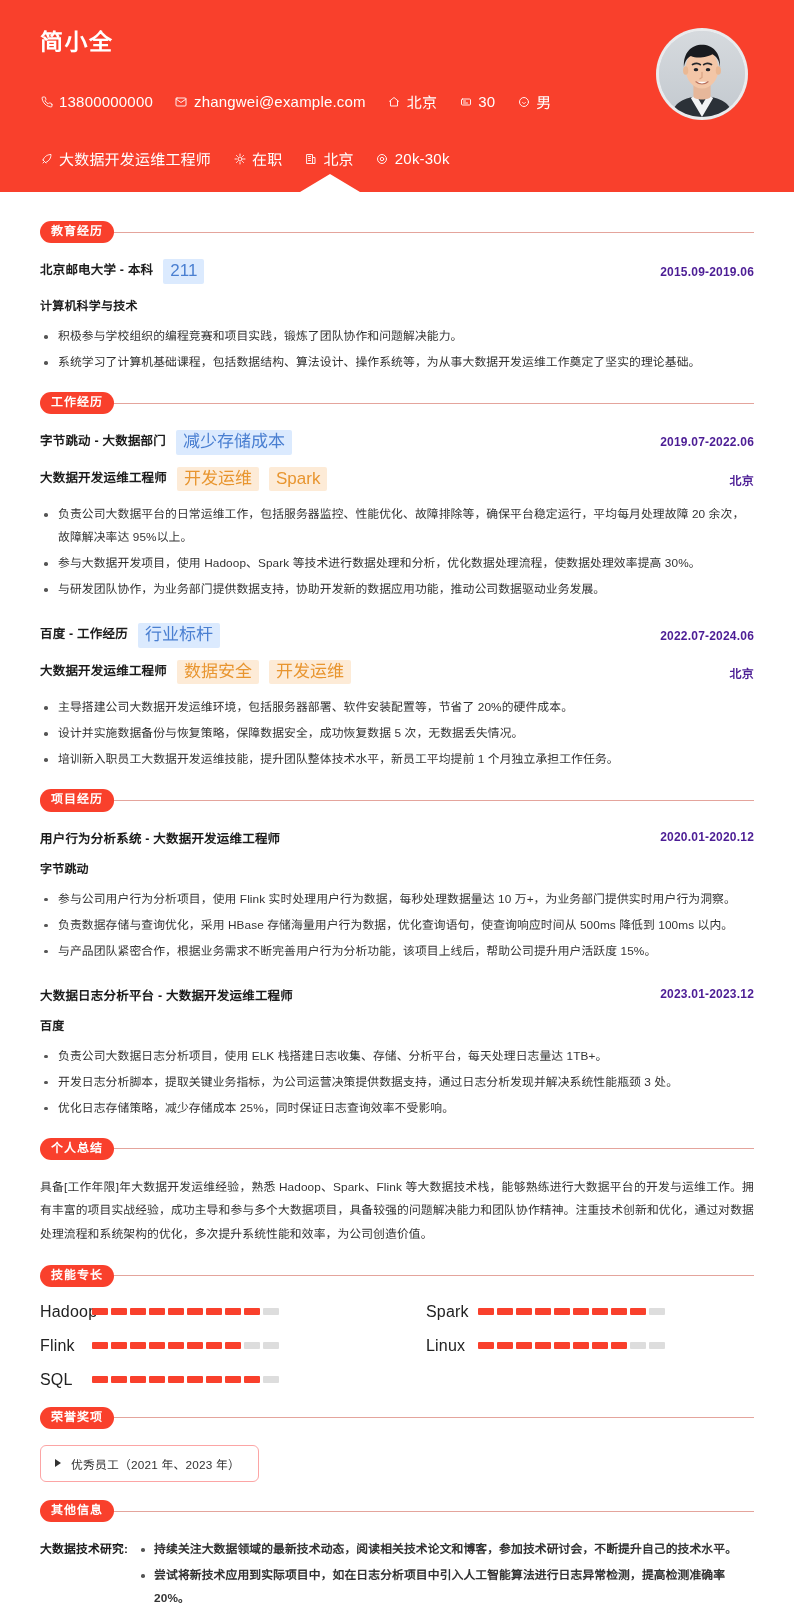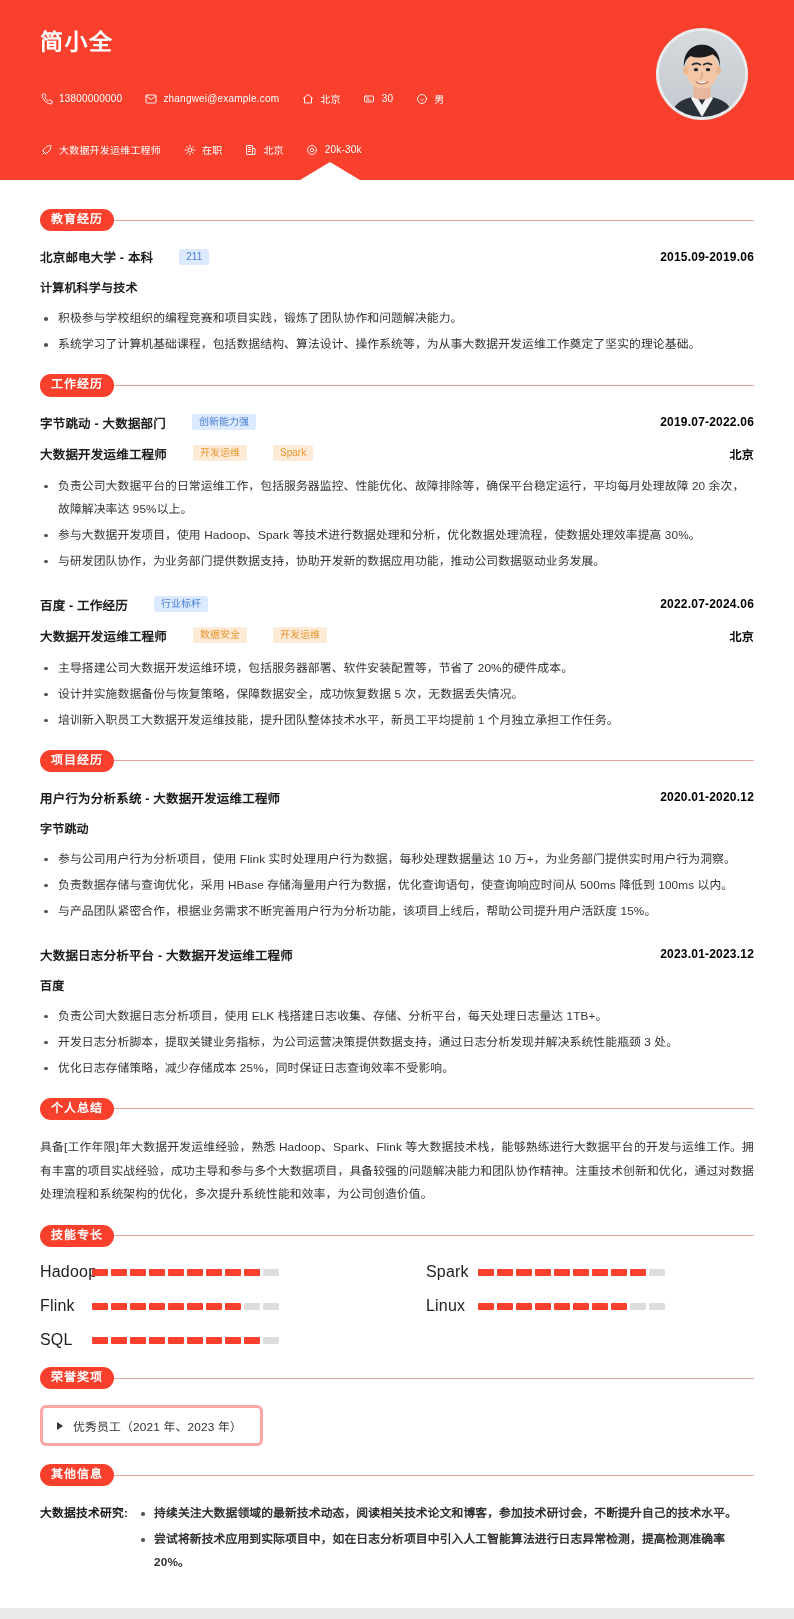--- a/index.html
+++ b/index.html
@@ -36,21 +36,21 @@
     font-weight: bold;
     letter-spacing: 1.5px;
     margin-bottom: 22px;
     line-height: 1.1;
   }
   .meta-row {
     display: flex;
     flex-wrap: wrap;
     align-items: center;
     margin-bottom: 13px;
-    font-size: 10px;
+    font-size: 15px;
     margin-top: 36px;
   }
   .meta-row:last-child { margin-bottom: 0; }
   .meta-item {
     display: flex;
     align-items: center;
     margin-right: 22px;
     white-space: nowrap;
   }
   .meta-ico {
@@ -126,43 +126,42 @@
   .entry:last-child { margin-bottom: 0; }
 
   .row {
     display: flex;
     align-items: center;
     justify-content: space-between;
     margin-bottom: 12px;
   }
   .row-left {
     display: flex;
-    align-items: center;
+    align-items: flex-start;
     flex-wrap: wrap;
     min-width: 0;
-    gap: 16px;
   }
   .title-strong {
     font-size: 12.5px;
     font-weight: bold;
     color: #1b1b1b;
     letter-spacing: .2px;
   }
   .row-right {
     font-size: 12px;
     font-weight: bold;
-    color: #000000;
+    color: #4c1d95;
     white-space: nowrap;
     margin-left: 14px;
     letter-spacing: .2px;
   }
 
   .tag {
     display: inline-block;
-    font-size: 10px;
+    font-size: 17px;
     padding: 2px 7px 3px 7px;
     margin-left: 10px;
     border-radius: 2px;
     line-height: 1.15;
     white-space: nowrap;
   }
   .tag-blue  { background: #dbeafe; color: #4a7fd1; }
   .tag-orange{ background: #fdebd7; color: #e8952f; }
 
   .subline {
@@ -232,21 +231,21 @@
     height: 7px;
     border-radius: 1px;
     background: #dddddd;
   }
   .seg.on { background: #f9402c; }
 
   
   .honor-chip {
     display: inline-flex;
     align-items: center;
-    border: 3px solid #fca5a5;
+    border: 1px solid #fca5a5;
     border-radius: 6px;
     padding: 9px 18px 9px 14px;
     font-size: 11.8px;
     color: #333;
     background: #fff;
     letter-spacing: .2px;
   }
   .honor-tri {
     display: inline-block;
     width: 0; height: 0;
@@ -443,21 +442,21 @@
   <div class="section">
     <div class="sec-head">
       <div class="sec-badge">工作经历</div>
       <div class="sec-rule"></div>
     </div>
 
     <div class="entry">
       <div class="row">
         <div class="row-left">
           <span class="title-strong">字节跳动 - 大数据部门</span>
-          <span class="tag tag-blue">创新能力强</span>
+          <span class="tag tag-blue">减少存储成本</span>
         </div>
         <div class="row-right">2019.07-2022.06</div>
       </div>
       <div class="row">
         <div class="row-left">
           <span class="title-strong">大数据开发运维工程师</span>
           <span class="tag tag-orange">开发运维</span>
           <span class="tag tag-orange">Spark</span>
         </div>
         <div class="row-right">北京</div>

